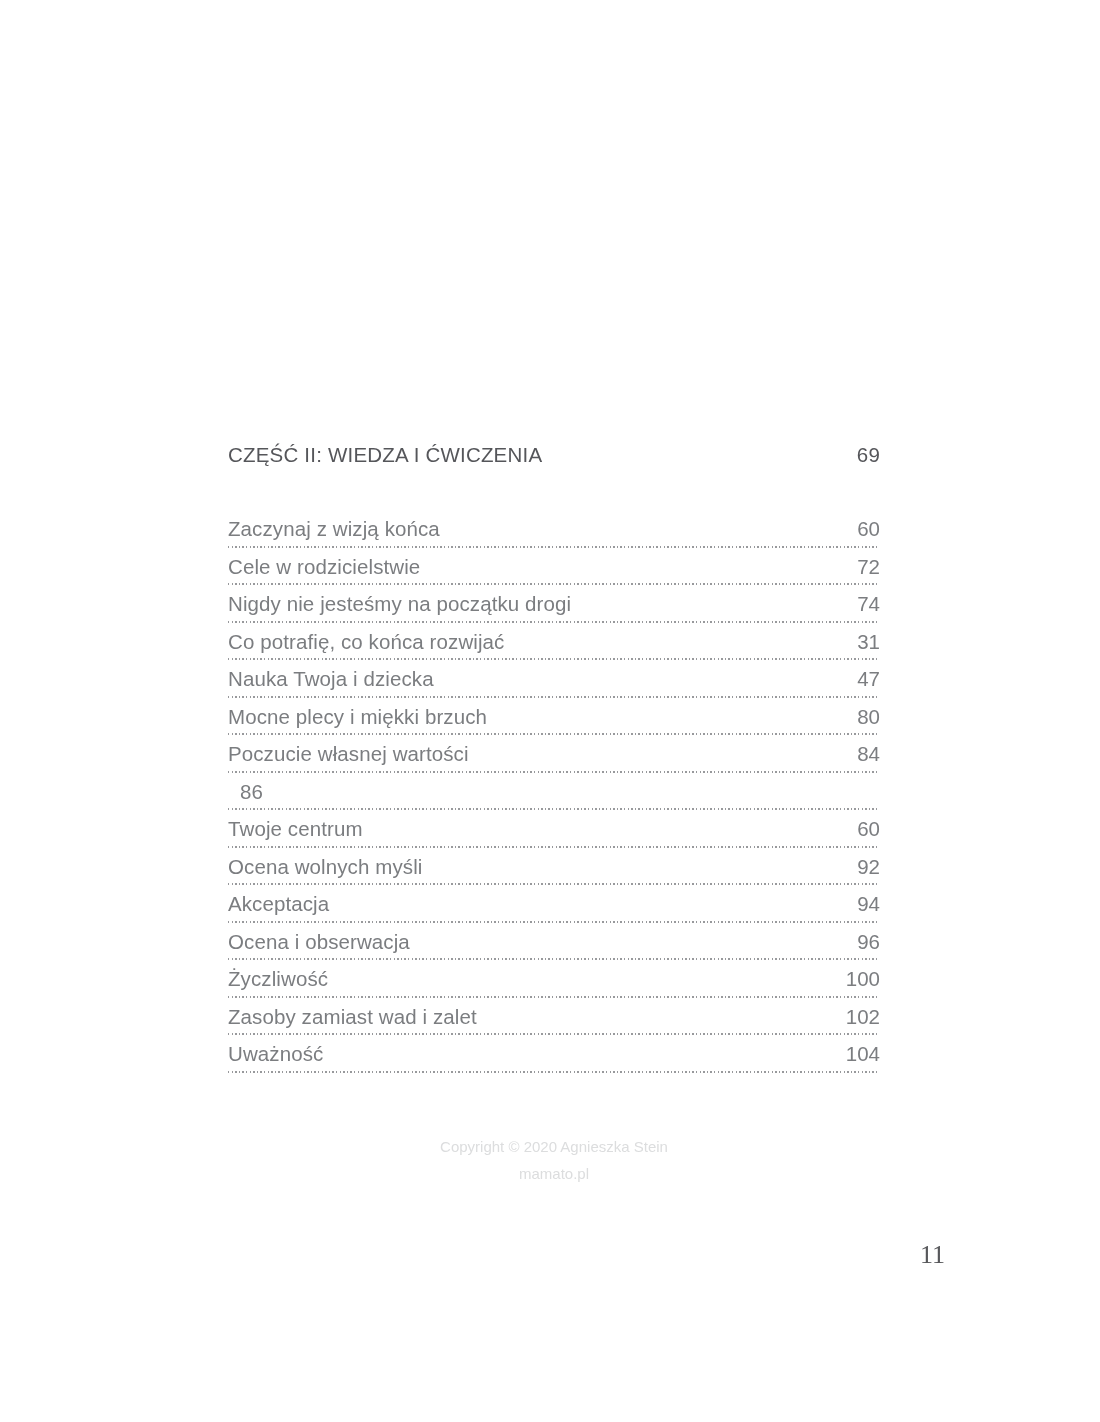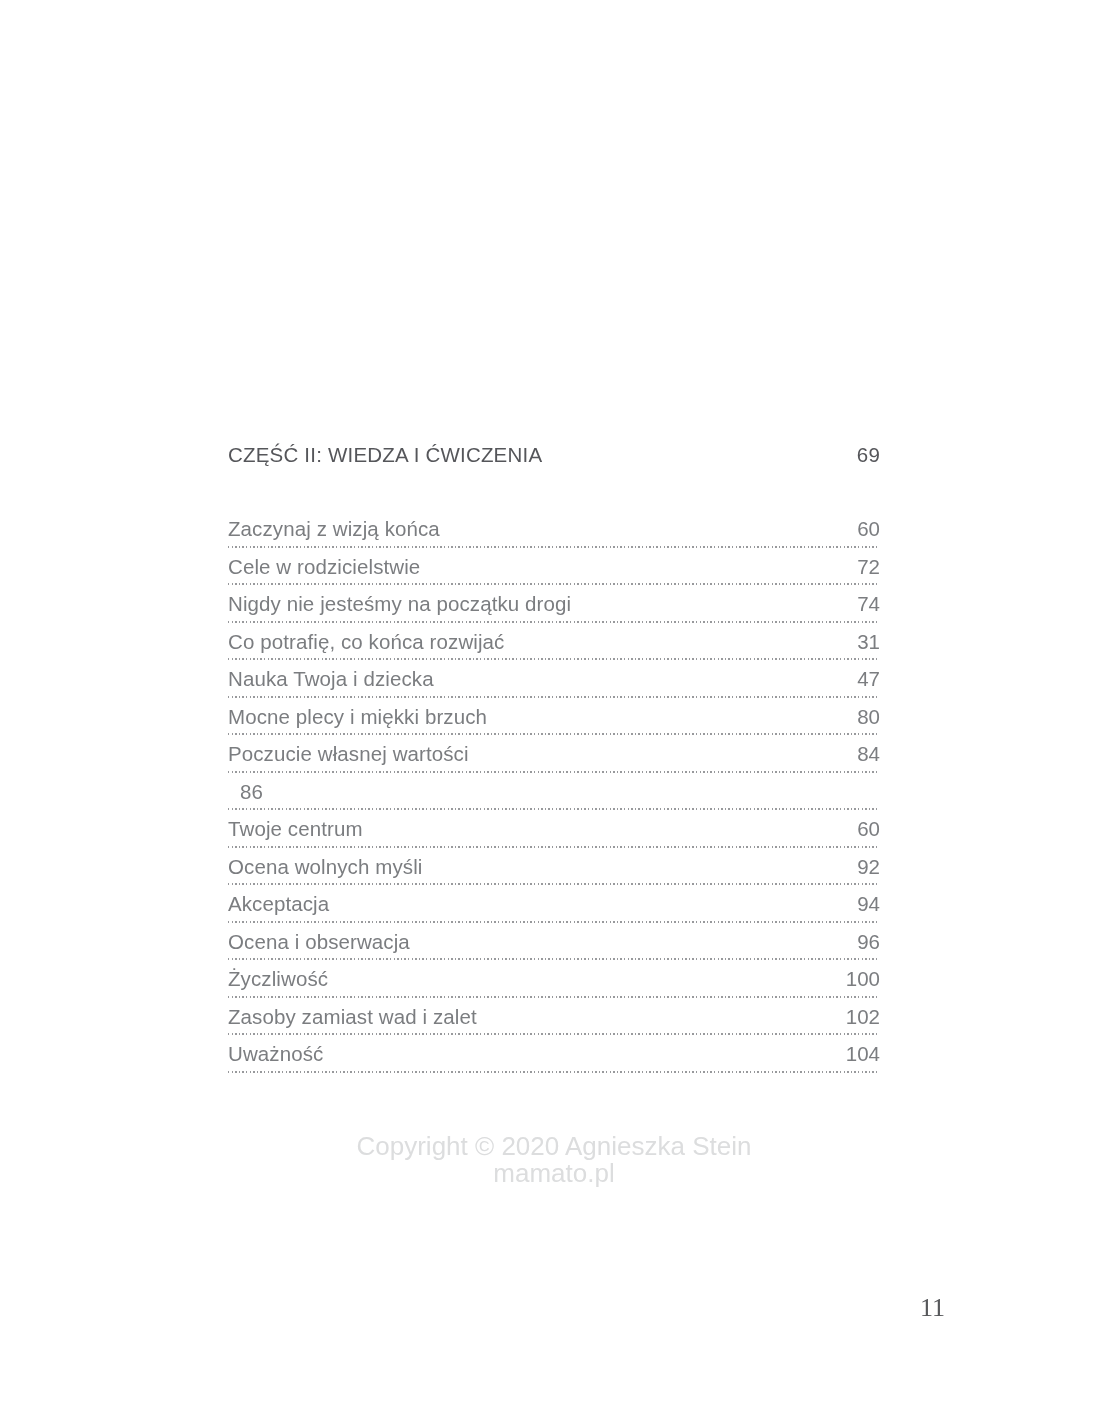--- a/index.html
+++ b/index.html
@@ -73,31 +73,31 @@
     padding-left: 12px;
   }
 
   
   .watermark {
     position: absolute;
     left: 228px;
     width: 652px;
     top: 1133px;
     text-align: center;
-    font-size: 26px;
+    font-size: 15px;
     line-height: 27px;
     font-weight: 400;
     color: #dcddde;
   }
 
   
   .page-number {
     position: absolute;
     left: 920px;
-    top: 1295px;
+    top: 1242px;
     font-family: "Liberation Serif", serif;
     font-size: 26px;
     line-height: 1;
     color: #57585b;
   }
 </style>
 </head>
 <body>
 
 <div class="page">

